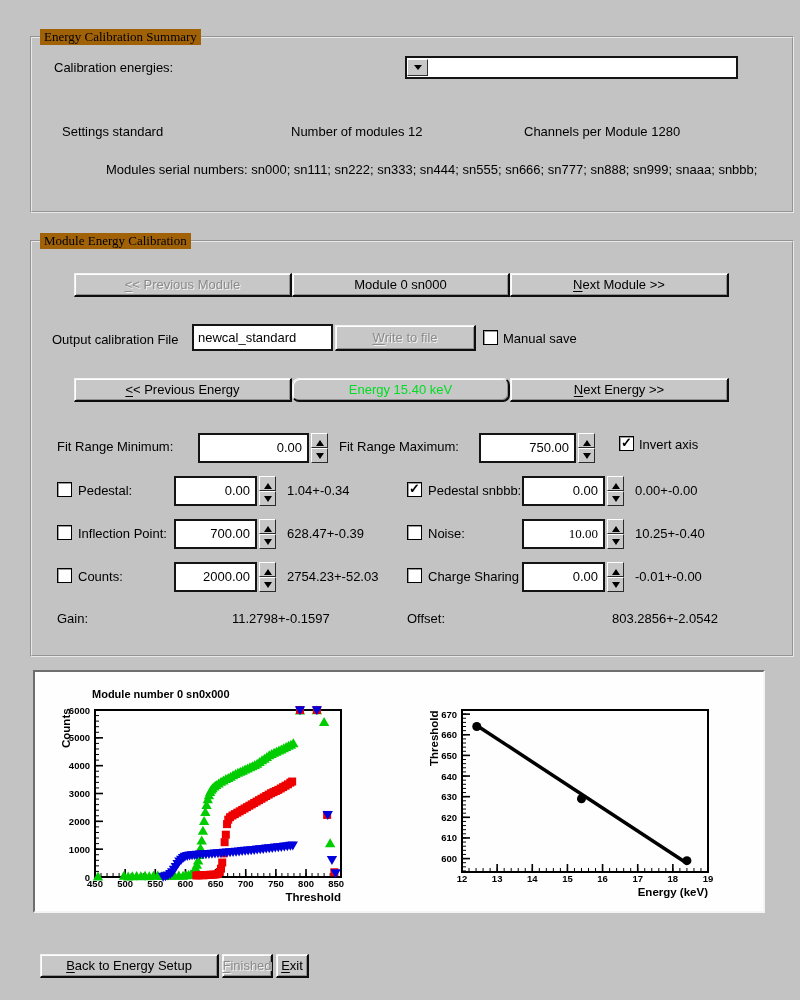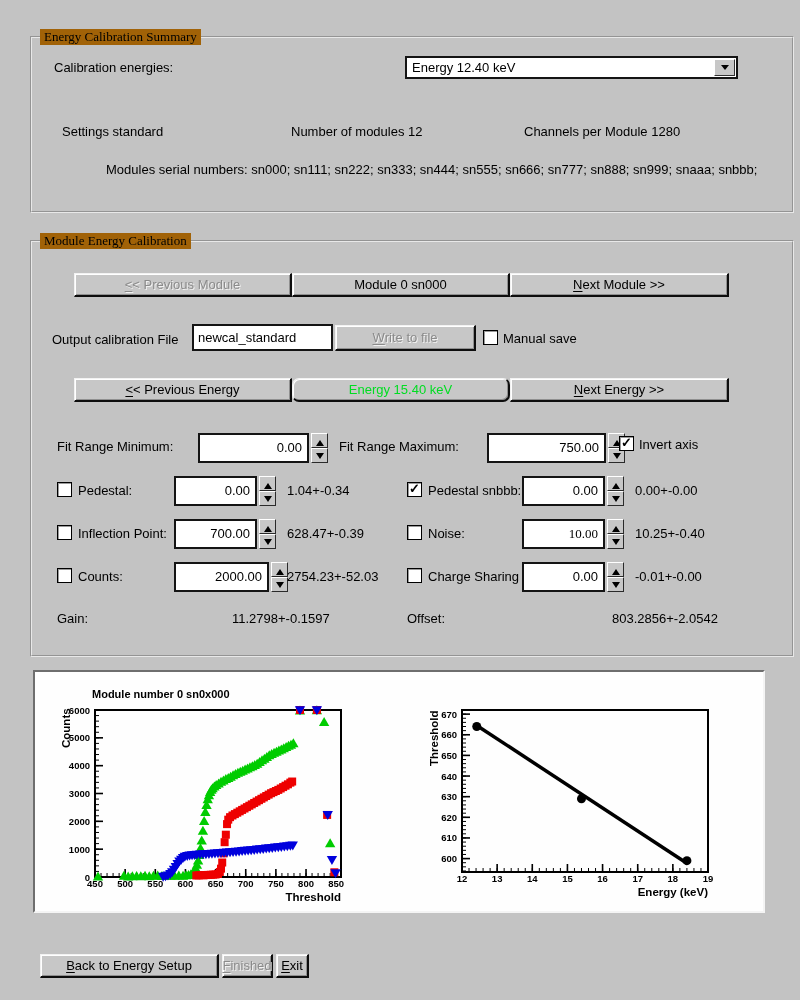--- a/index.html
+++ b/index.html
@@ -55,21 +55,20 @@
               border-bottom:2px solid #f4f4f4;border-right:2px solid #f4f4f4;box-sizing:border-box;}
   svg text{font-family:"Liberation Sans",sans-serif;}
 </style>
 </head>
 <body>
 
 <fieldset class="groupbox" style="left:28px;top:36px;width:740px;height:160px;">
   <span class="gb-title">Energy Calibration Summary</span>
   <span class="label" style="left:22px;top:22px;">Calibration energies:</span>
   <div class="combo" style="left:373px;top:18px;width:333px;height:23px;">
-    <span class="combo-text">Energy 12.40 keV</span>
     <span class="combo-btn">
         <span class="tri-down"></span>
       </span>
   </div>
   <span class="label" style="left:30px;top:86px;">Settings standard</span>
   <span class="label" style="left:259px;top:86px;">Number of modules 12</span>
   <span class="label" style="left:492px;top:86px;">Channels per Module 1280</span>
   <span class="label" style="left:30px;top:124px;margin-left:44px;">Modules serial numbers: sn000; sn111; sn222; sn333; sn444; sn555; sn666; sn777; sn888; sn999; snaaa; snbbb;</span>
 </fieldset>
 
@@ -97,21 +96,21 @@
       <div class="spin-btn">
           <i class="tri-up-s"></i>
         </div>
       <div class="spin-btn">
           <i class="tri-dn-s"></i>
         </div>
     </div>
   </div>
   <span class="label" style="left:307px;top:197px;">Fit Range Maximum:</span>
   <div class="spin" style="left:447px;top:191px;">
-    <div class="spin-field" style="width:119px;margin-left:8px;">750.00</div>
+    <div class="spin-field" style="width:97px;">750.00</div>
     <div class="spin-arrows">
       <div class="spin-btn">
           <i class="tri-up-s"></i>
         </div>
       <div class="spin-btn">
           <i class="tri-dn-s"></i>
         </div>
     </div>
   </div>
   <span class="checkbox checked" style="left:587px;top:194px;"></span>
@@ -173,21 +172,21 @@
       <div class="spin-btn">
           <i class="tri-dn-s"></i>
         </div>
     </div>
   </div>
   <span class="label" style="left:603px;top:284px;">10.25+-0.40</span>
 
   <span class="checkbox" style="left:25px;top:326px;"></span>
   <span class="label" style="left:46px;top:327px;">Counts:</span>
   <div class="spin" style="left:142px;top:320px;">
-    <div class="spin-field" style="width:95px;">2000.00</div>
+    <div class="spin-field" style="width:83px;">2000.00</div>
     <div class="spin-arrows">
       <div class="spin-btn">
           <i class="tri-up-s"></i>
         </div>
       <div class="spin-btn">
           <i class="tri-dn-s"></i>
         </div>
     </div>
   </div>
   <span class="label" style="left:255px;top:327px;">2754.23+-52.03</span>

